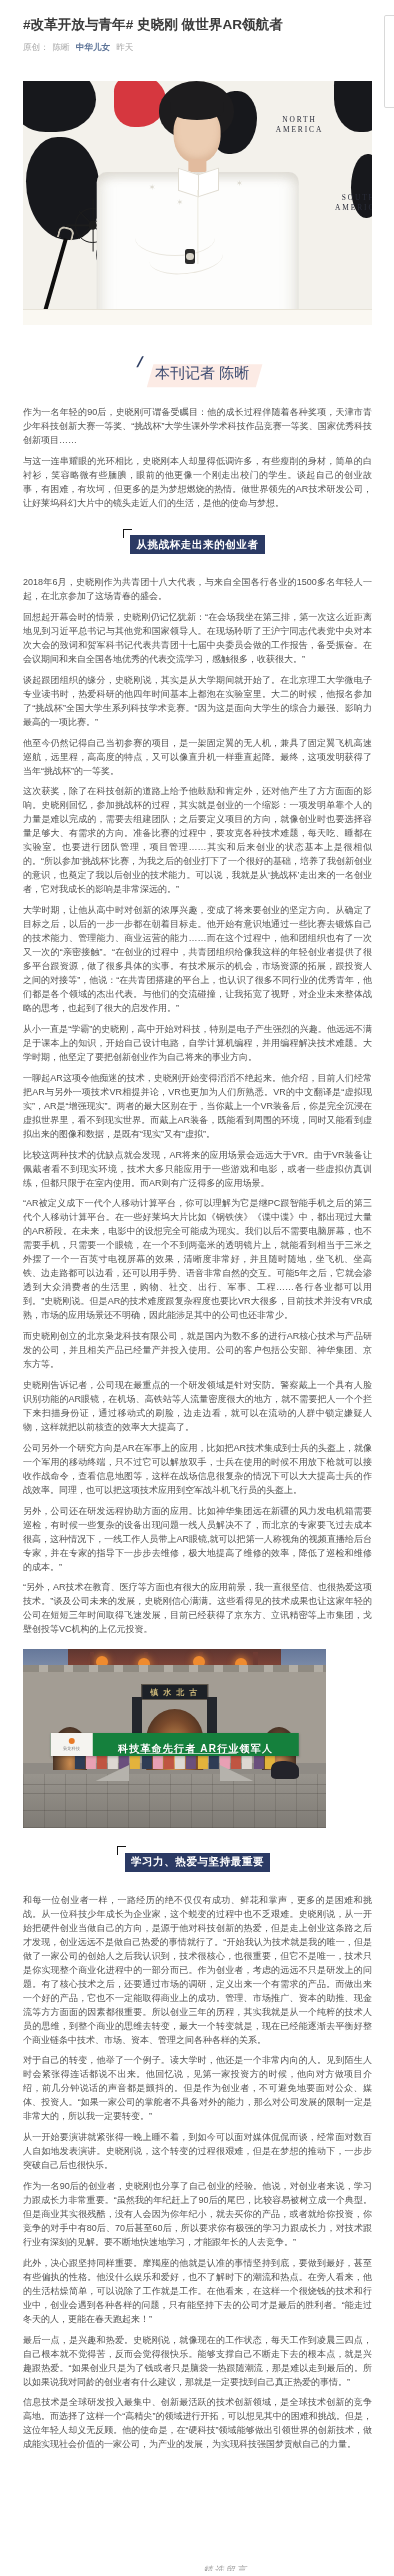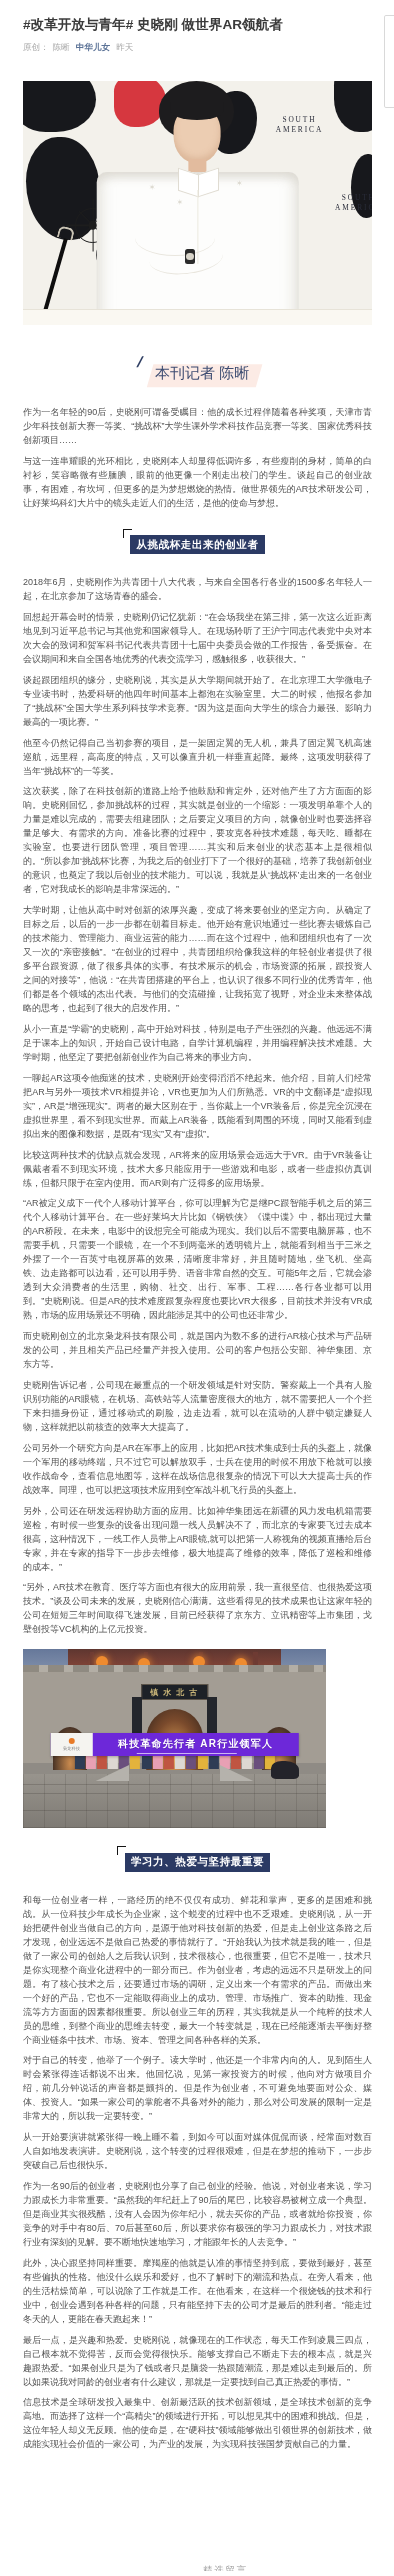--- a/index.html
+++ b/index.html
@@ -98,41 +98,41 @@
   .crowd span{width:10px;height:26px;border-radius:5px 5px 0 0;position:relative;}
   .crowd span::before{content:"";position:absolute;left:1.9px;top:-5.6px;width:6.2px;height:6.2px;
       background:#ecc9ad;border-radius:50%;}
   .crowd span:nth-child(6n+1){background:#2e3c55;}
   .crowd span:nth-child(6n+2){background:#e8a0b4;}
   .crowd span:nth-child(6n+3){background:#c05542;}
   .crowd span:nth-child(6n+4){background:#ddd8d2;}
   .crowd span:nth-child(6n+5){background:#6a4f7d;}
   .crowd span:nth-child(6n+6){background:#e3b33c;}
   .banner{position:absolute;left:50%;top:47%;transform:translateX(-50%);width:82%;height:23.4px;
-      background:#6d28d9;display:flex;align-items:center;box-shadow:0 1.2px 2.5px rgba(0,0,0,.25);}
+      background:#15803d;display:flex;align-items:flex-end;box-shadow:0 1.2px 2.5px rgba(0,0,0,.25);}
   .banner-patch{width:17%;height:100%;background:#f5f4f0;display:flex;flex-direction:column;
       align-items:center;justify-content:center;gap:1.2px;}
   .banner-dot{width:6.2px;height:6.2px;border-radius:50%;background:#e87a26;}
   .banner-logo{font-size:4.3px;color:#8a8a8a;}
   .banner-text{flex:1;text-align:center;color:#fff;font-weight:bold;font-size:10px;letter-spacing:1.2px;
       text-shadow:0 0.6px 0.6px rgba(0,0,0,.2);}
   .banner-sub{position:absolute;left:35%;bottom:1.9px;width:40%;height:1.2px;background:rgba(255,255,255,.65);}
   .ramp{position:absolute;bottom:26%;width:11%;height:9%;background:#b5b2ac;}
   .ramp-l{left:24%;clip-path:polygon(0 100%,100% 0,100% 100%);}
   .ramp-r{right:24%;clip-path:polygon(0 0,100% 100%,0 100%);}
   .bags{position:absolute;right:9%;bottom:27%;width:9%;height:10%;background:#23232a;border-radius:40% 50% 20% 20%;}
   .plaza{position:absolute;left:0;bottom:0;width:100%;height:30%;
       background:
         repeating-linear-gradient(0deg, rgba(60,55,50,.25) 0 0.6px, transparent 0.6px 8.6px),
         repeating-linear-gradient(90deg, rgba(60,55,50,.18) 0 0.6px, transparent 0.6px 21px),
         linear-gradient(#98948d,#7e7a74);}
   
   .footer-clip{position:absolute;left:0;top:2565px;width:395px;height:6.2px;overflow:hidden;
       display:flex;justify-content:center;}
-  .footer-clip span{font-size:9.3px;line-height:10px;color:#9b9b9b;letter-spacing:1.9px;transform:translateX(28px);}
+  .footer-clip span{font-size:9.3px;line-height:10px;color:#9b9b9b;letter-spacing:1.9px;transform:translateX(28px);font-style:italic;}
 </style>
 </head>
 <body>
 
 <div class="float-card"></div>
 
 <div class="content">
 
   <div class="title">#改革开放与青年# 史晓刚 做世界AR领航者</div>
 
@@ -143,21 +143,21 @@
   </div>
 
   <div class="hero">
     <div class="blob b1"></div>
     <div class="blob b2"></div>
     <div class="blob b3"></div>
     <div class="blob b4"></div>
     <div class="blob b5"></div>
     <div class="blob b6"></div>
     <div class="china"></div>
-    <div class="map-label lbl-na">SOUTH
+    <div class="map-label lbl-na">NORTH
 AMERICA</div>
     <div class="map-label lbl-sa">SOUTH
 AMERICA</div>
     <div class="compass">
       <i class="r0"></i>
         <i class="r90"></i>
         <i class="r45"></i>
         <i class="r135"></i>
         <b></b>
     </div>

